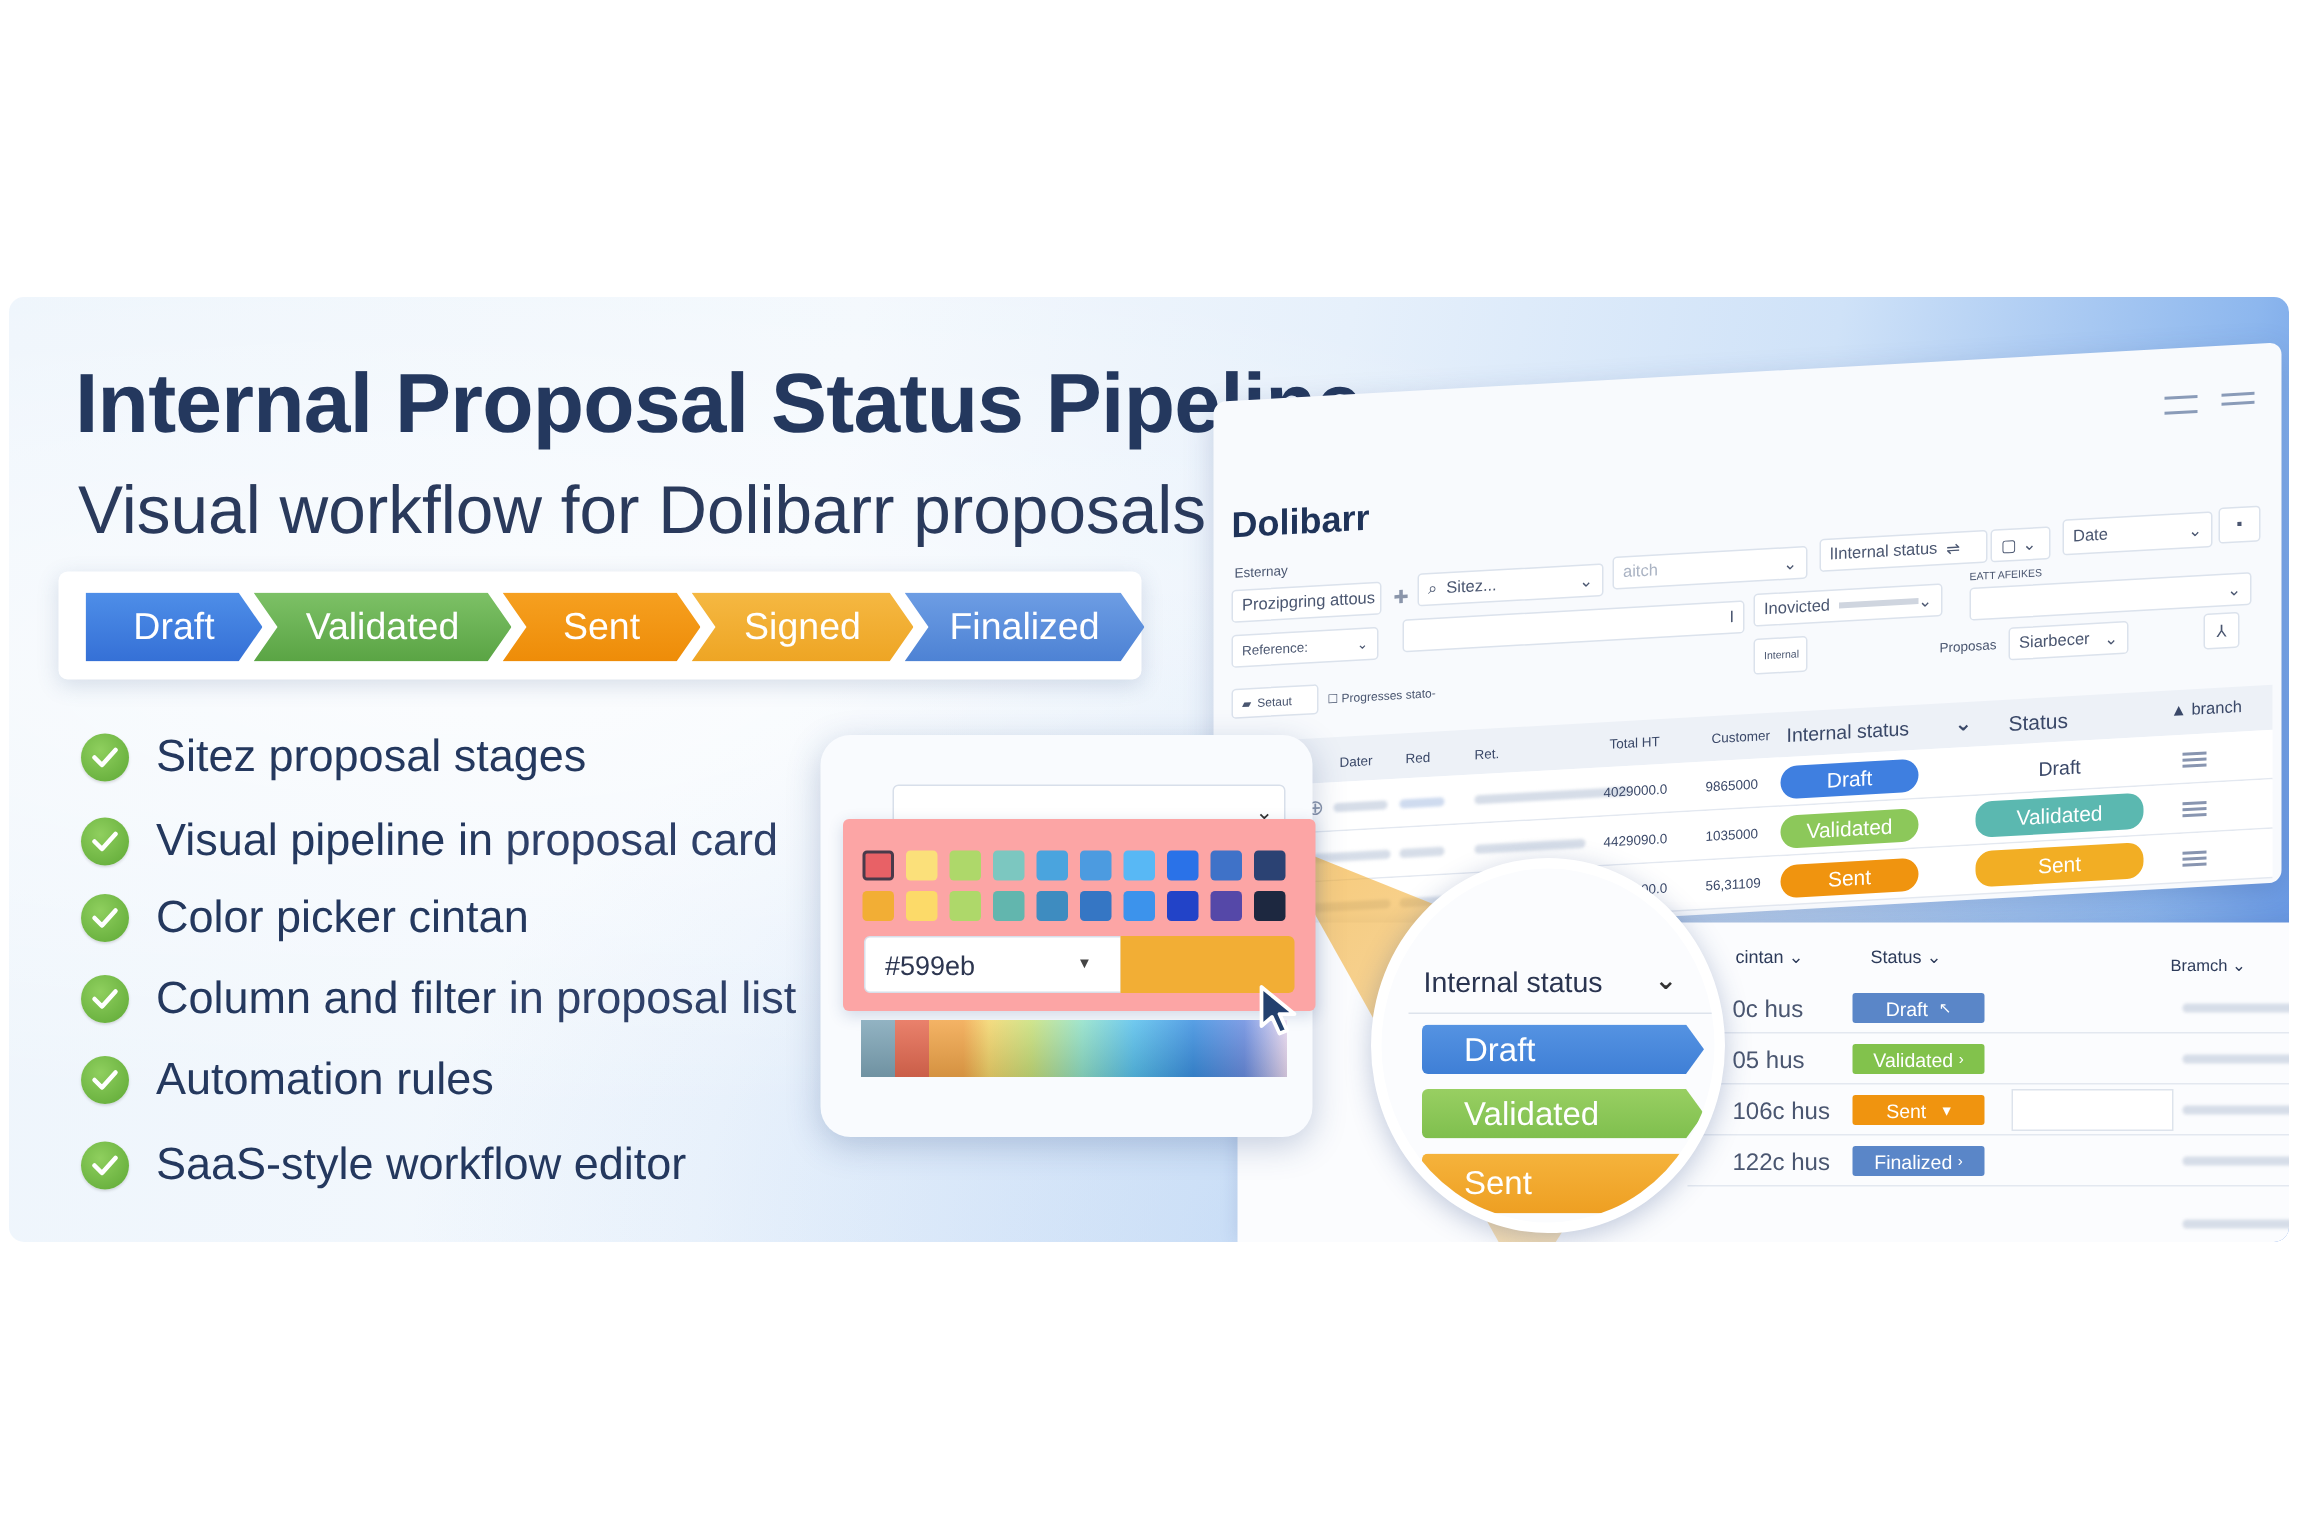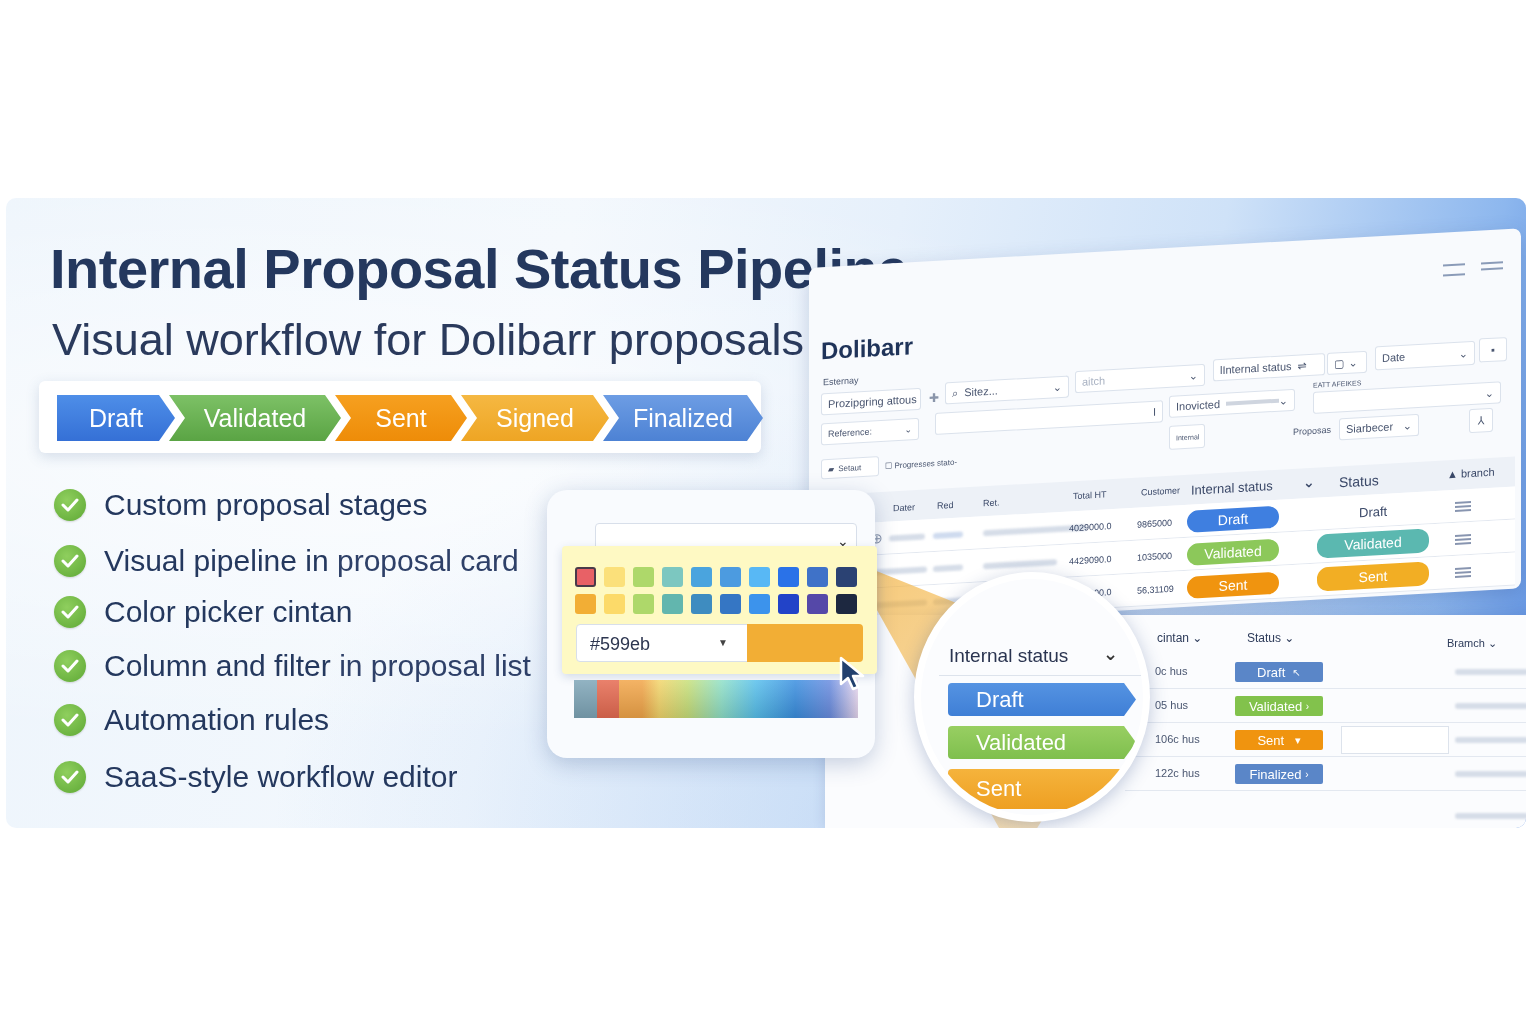--- a/index.html
+++ b/index.html
@@ -42,28 +42,28 @@
   .blur { position: absolute; height: 6px; border-radius: 3px; background: #d6dde8; filter: blur(1px); }
   .pill { position: absolute; height: 22px; border-radius: 11px; color: #fff; font-size: 14px; display: flex; align-items: center; justify-content: center; }
   .hamb { position: absolute; width: 16px; height: 10px; border-top: 2px solid #8895b0; border-bottom: 2px solid #8895b0; }
   .hamb::after { content: ""; position: absolute; left: 0; top: 2px; width: 16px; height: 2px; background: #8895b0; }
 
   
   .lcard { position: absolute; left: 819px; top: 417px; width: 710px; height: 215px; background: #fbfcfe; box-shadow: 0 -2px 12px rgba(40,70,130,0.15); text-decoration: underline; }
   .lhead { position: absolute; font-size: 12px; color: #2d3b5a; white-space: nowrap; }
   .lrow { position: absolute; left: 300px; width: 410px; height: 34px; border-bottom: 1px solid #e3e8f0; }
   .tag { position: absolute; height: 20px; color: #fff; font-size: 13px; display: flex; align-items: center; justify-content: center; border-radius: 2px; }
-  .hrs { position: absolute; font-size: 11px; color: #4a5670; white-space: nowrap; }
+  .hrs { position: absolute; font-size: 16px; color: #4a5670; white-space: nowrap; }
 
   
   .picker { position: absolute; left: 541px; top: 292px; width: 328px; height: 268px; background: #f9fbfe; border-radius: 20px; box-shadow: 0 6px 22px rgba(40,70,130,0.25); }
   .pick-select { position: absolute; left: 48px; top: 33px; width: 262px; height: 32px; background: #fff; border: 1px solid #d8dfea; border-radius: 4px; }
   .pick-label { position: absolute; left: 24px; top: 42px; font-size: 18px; color: #2d3650; white-space: nowrap; margin-top: 41px; }
   .pick-chev { position: absolute; left: 290px; top: 43px; font-size: 14px; color: #333; }
-  .pick-panel { position: absolute; left: 15px; top: 56px; width: 315px; height: 128px; background: #fef9c3; border-radius: 4px; box-shadow: 0 3px 10px rgba(40,70,130,0.18); }
+  .pick-panel { position: absolute; left: 15px; top: 56px; width: 315px; height: 128px; background: #fca5a5; border-radius: 4px; box-shadow: 0 3px 10px rgba(40,70,130,0.18); }
   .sw { position: absolute; width: 21px; height: 20px; border-radius: 3px; }
   .hexbox { position: absolute; left: 14px; top: 78px; width: 172px; height: 38px; background: #fff; border: 1px solid #d8dfea; border-radius: 4px 0 0 4px; }
   .hexval { position: absolute; left: 28px; top: 88px; font-size: 18px; color: #2d3650; }
   .hexcaret { position: absolute; left: 156px; top: 91px; font-size: 10px; color: #444; }
   .preview { position: absolute; left: 185px; top: 78px; width: 116px; height: 38px; background: #f2ae35; border-radius: 0 4px 4px 0; }
   .spectrum { position: absolute; left: 27px; top: 190px; width: 284px; height: 38px;
     background: linear-gradient(90deg, #7fa6b8 0%, #7fa6b8 8%, #e66b52 8%, #e66b52 16%, #f2a64a 16%, #f2a64a 24%, #f3d56b 30%, #c8e07a 40%, #8fe0c8 52%, #58c0ec 64%, #3b8fe0 78%, #6a8de0 90%, #e8d8f0 100%); }
   .spectrum::after { content:""; position:absolute; left:0; top:0; right:0; bottom:0; background: linear-gradient(180deg, rgba(255,255,255,0.15), rgba(0,0,0,0.12)); }
 
   
@@ -110,21 +110,21 @@
       </div>
   </div>
 
   <div class="features">
     <div class="feat" style="top:0px;">
       <span class="check">
           <svg width="18" height="14" viewBox="0 0 18 14">
             <path d="M2 7 L7 12 L16 2" stroke="#fff" stroke-width="3" fill="none" stroke-linecap="round" stroke-linejoin="round"></path>
           </svg>
         </span>
-      <span class="feat-text"><span>Custom proposal stages</span></span>
+      <span class="feat-text"><span>Sitez proposal stages</span></span>
     </div>
     <div class="feat" style="top:56px;">
       <span class="check">
           <svg width="18" height="14" viewBox="0 0 18 14">
             <path d="M2 7 L7 12 L16 2" stroke="#fff" stroke-width="3" fill="none" stroke-linecap="round" stroke-linejoin="round"></path>
           </svg>
         </span>
       <span class="feat-text"><span>Visual pipeline in</span> <span class="light">proposal card</span></span>
     </div>
     <div class="feat" style="top:107px;">

